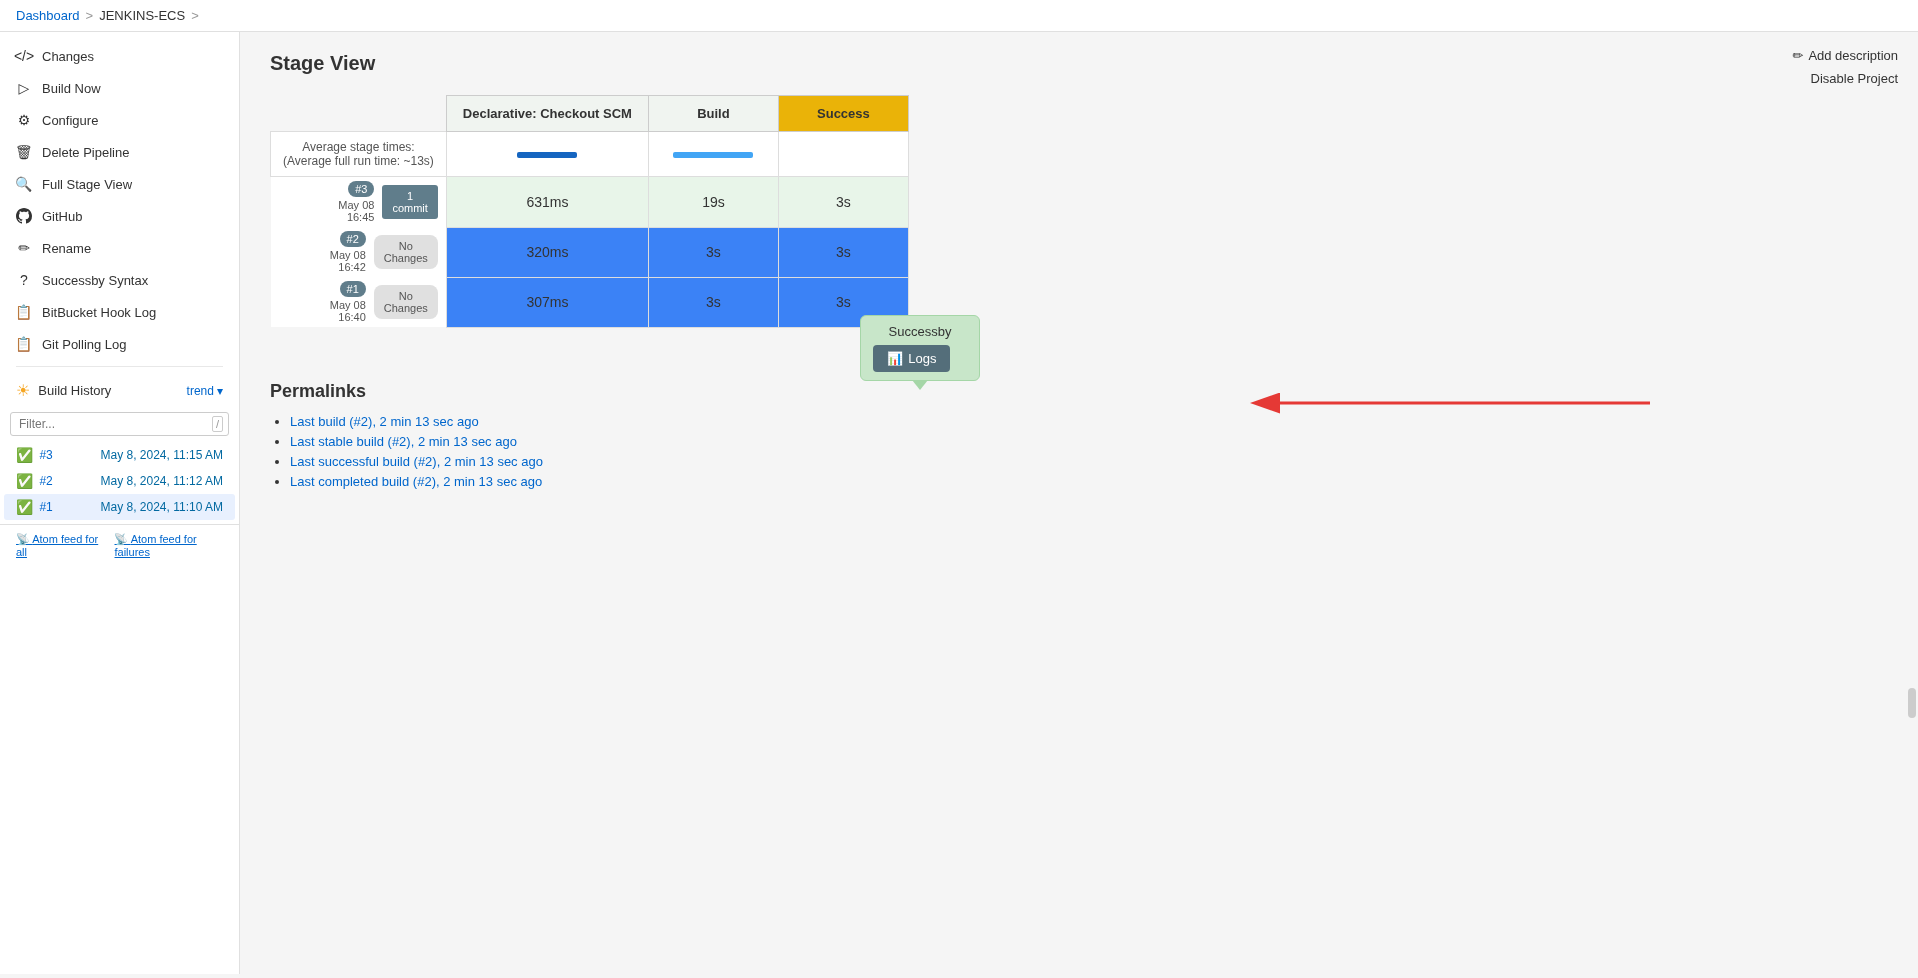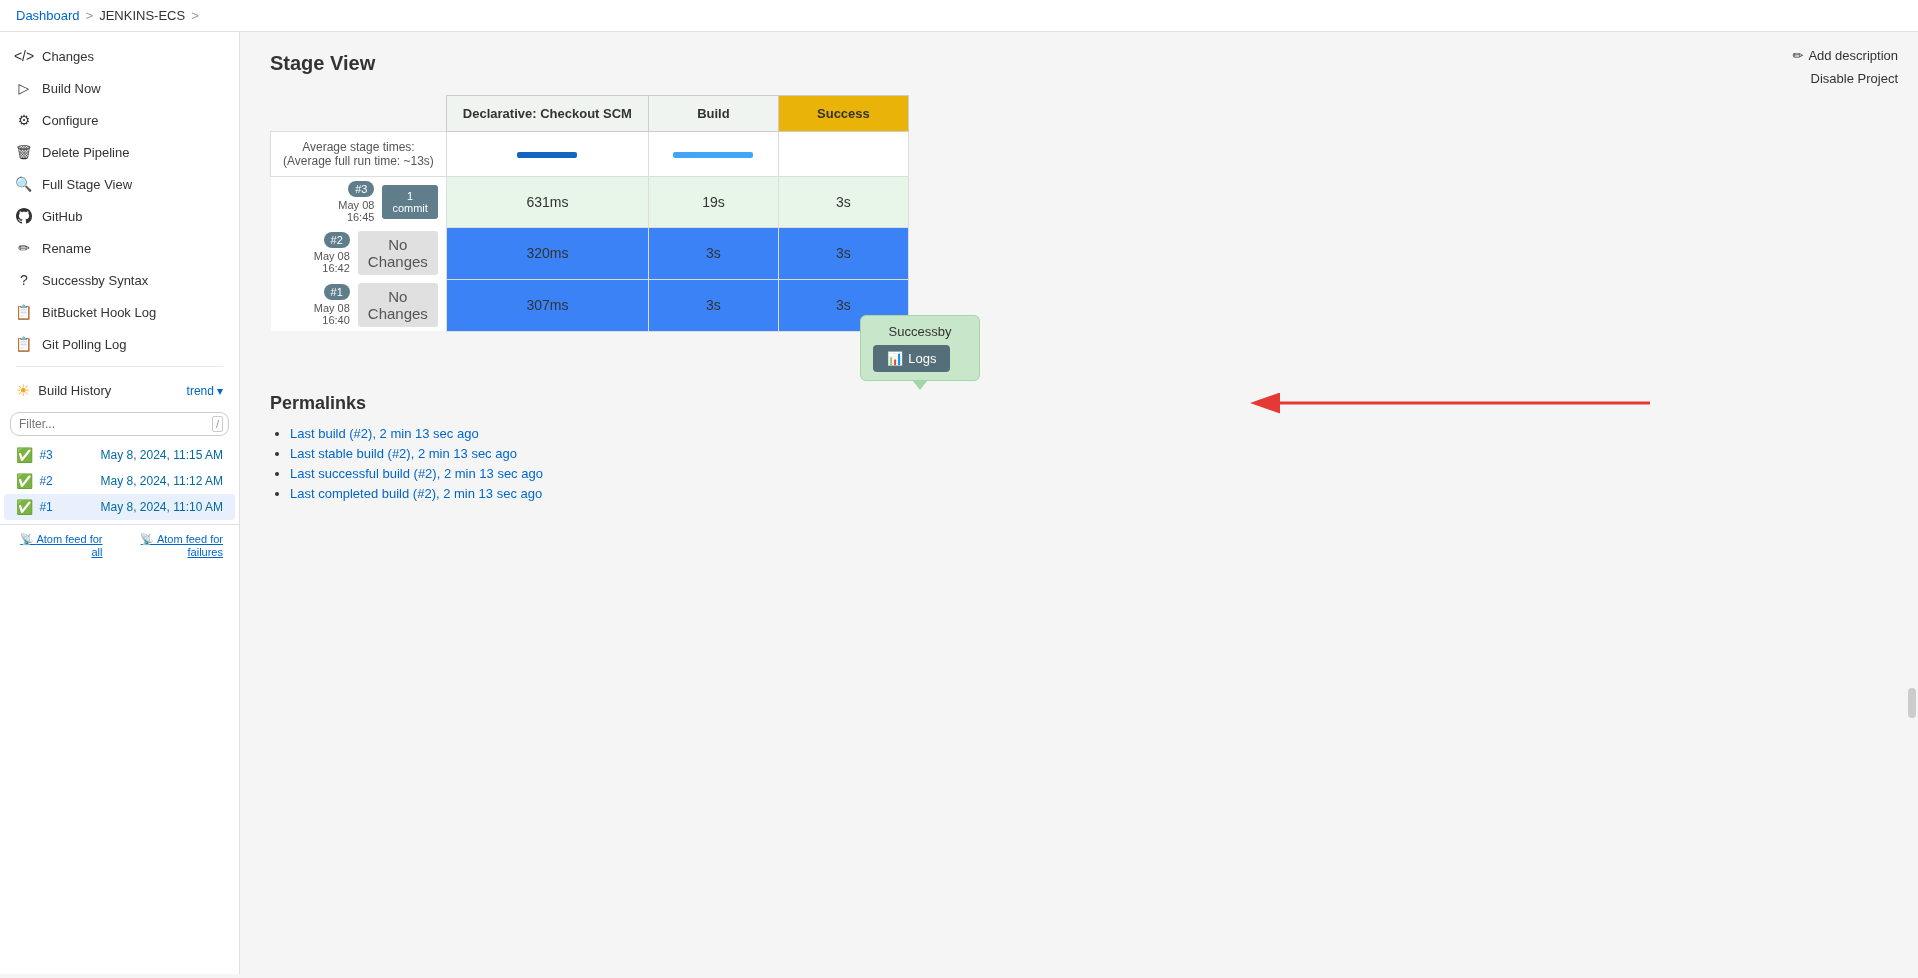--- a/index.html
+++ b/index.html
@@ -38,21 +38,21 @@
     .build-history-header .sun-icon { color: #f5a623; font-size: 16px; }
     .build-history-header .title { font-size: 13px; font-weight: 500; }
     .trend-btn {
       display: flex; align-items: center; gap: 3px;
       color: #0066cc; font-size: 12px; cursor: pointer;
       background: none; border: none; padding: 0;
     }
 
     .filter-row { padding: 4px 10px 6px; }
     .filter-input {
-      width: 100%; border: 1px solid #ccc; border-radius: 9px;
+      width: 100%; border: 1px solid #ccc; border-radius: 3px;
       padding: 4px 24px 4px 8px; font-size: 12px; outline: none;
       position: relative;
     }
     .filter-wrap { position: relative; }
     .filter-slash {
       position: absolute; right: 6px; top: 50%; transform: translateY(-50%);
       color: #999; font-size: 11px; border: 1px solid #ccc; border-radius: 2px;
       padding: 0 3px; line-height: 14px;
     }
 
@@ -64,21 +64,21 @@
     }
     .build-item.active { background: #e8f0fe; }
     .build-item .build-left { display: flex; align-items: center; gap: 6px; }
     .build-item .build-num { color: #0066cc; font-weight: 500; }
     .build-item .build-date { color: #0369a1; }
     .check-icon { color: #4caf50; font-size: 14px; }
 
     .atom-feeds {
       padding: 8px 16px; font-size: 11px; color: #0066cc;
       border-top: 1px solid #e0e0e0; margin-top: 4px;
-      display: flex; gap: 12px; text-align: right;
+      display: flex; gap: 12px;
     }
     .atom-feeds a { color: #0066cc; text-decoration: underline; cursor: pointer; }
 
     .main { flex: 1; overflow-y: auto; padding: 20px 30px; position: relative; }
 
     .top-actions {
       position: absolute; top: 16px; right: 20px;
       display: flex; flex-direction: column; align-items: flex-end; gap: 8px;
     }
     .action-btn {
@@ -110,22 +110,22 @@
     .build-row td { border: 1px solid #ddd; text-align: center; padding: 12px; }
     .build-row .meta-cell { text-align: right; padding: 4px 8px; background: #fff; border: none; }
     .build-badge { display: inline-block; background: #607d8b; color: #fff; border-radius: 10px; padding: 2px 7px; font-size: 11px; margin-bottom: 2px; }
     .build-date-small { font-size: 11px; color: #555; }
     .commit-btn {
       background: #607d8b; color: #fff; border: none; border-radius: 3px;
       padding: 5px 10px; font-size: 11px; cursor: pointer;
       display: flex; flex-direction: column; align-items: center;
     }
     .no-changes-btn {
-      background: #e0e0e0; color: #555; border: none; border-radius: 3px;
-      padding: 5px 10px; font-size: 15px; cursor: pointer;
+      background: #e0e0e0; color: #555; border: none; border-radius: 8px;
+      padding: 5px 10px; font-size: 11px; cursor: pointer;
     }
     .stage-cell {
       background: #e8f5e9; padding: 16px 20px; font-size: 14px; color: #333;
       min-width: 130px;
     }
     .stage-cell.lighter { background: #3b82f6; }
 
     
     .logs-popup {
       position: absolute;
@@ -395,21 +395,21 @@
           <defs>
             <marker id="arrowhead" markerWidth="10" markerHeight="7" refX="0" refY="3.5" orient="auto">
               <polygon points="0 0, 10 3.5, 0 7" fill="#e53935"></polygon>
             </marker>
           </defs>
           <line x1="680" y1="40" x2="310" y2="40" stroke="#e53935" stroke-width="3" marker-end="url(#arrowhead)"></line>
         </svg>
       </div>
     </div>
 
-    <div style="margin-top: 28px;">
+    <div style="margin-top: 20px;">
       <div class="permalinks-title">Permalinks</div>
       <ul class="permalinks-list">
         <li>
           <a>Last build (#2), 2 min 13 sec ago</a>
         </li>
         <li>
           <a>Last stable build (#2), 2 min 13 sec ago</a>
         </li>
         <li>
           <a>Last successful build (#2), 2 min 13 sec ago</a>

